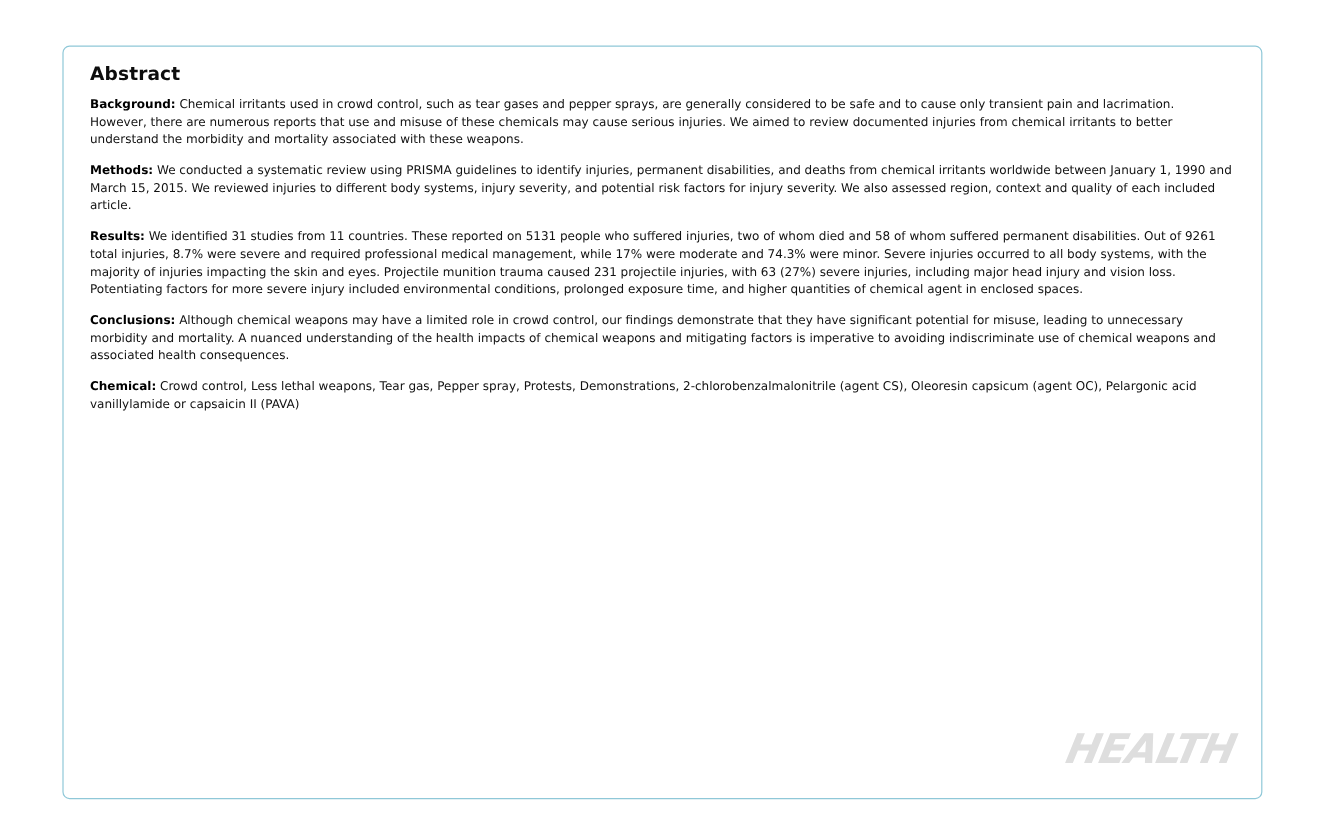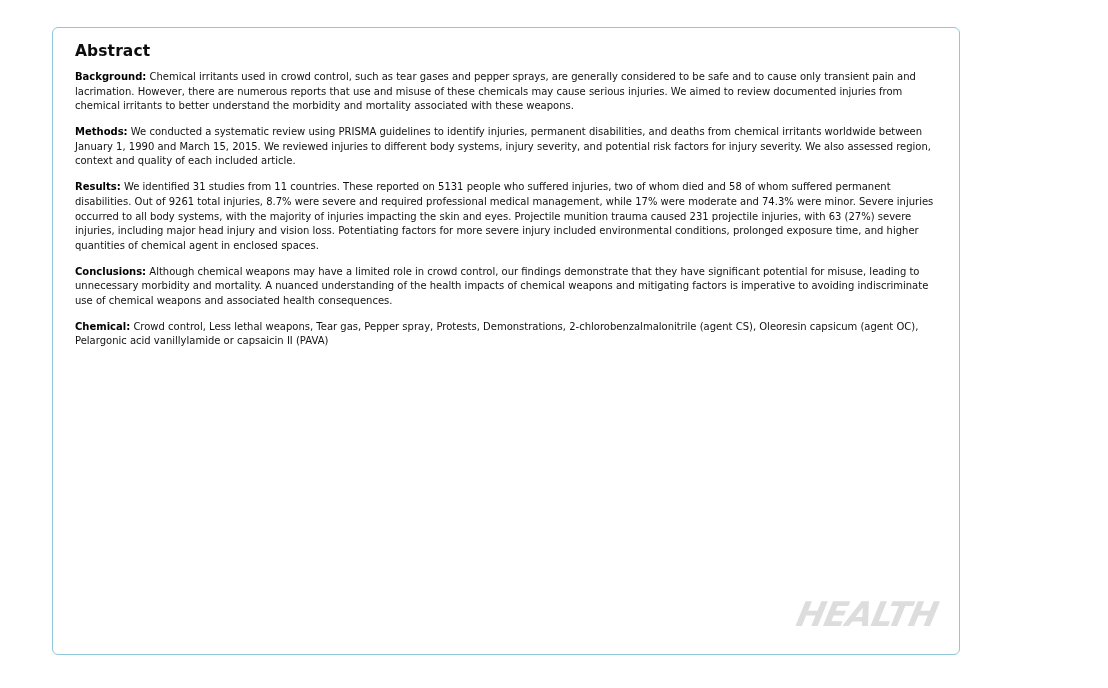--- a/index.html
+++ b/index.html
@@ -15,22 +15,22 @@
   }
   .page {
     position: relative;
     width: 1108px;
     height: 688px;
     background: #ffffff;
   }
   .abstract-box {
     position: absolute;
     left: 52px;
-    top: 27px;
-    width: 908px;
+    top: 38px;
+    width: 1000px;
     height: 628px;
     border: 1.5px solid #8fc8d8;
     border-radius: 6px;
     background: #ffffff;
     box-sizing: border-box;
     overflow: hidden;
   }
   .abstract-inner {
     padding: 14px 22px 10px 22px;
   }

